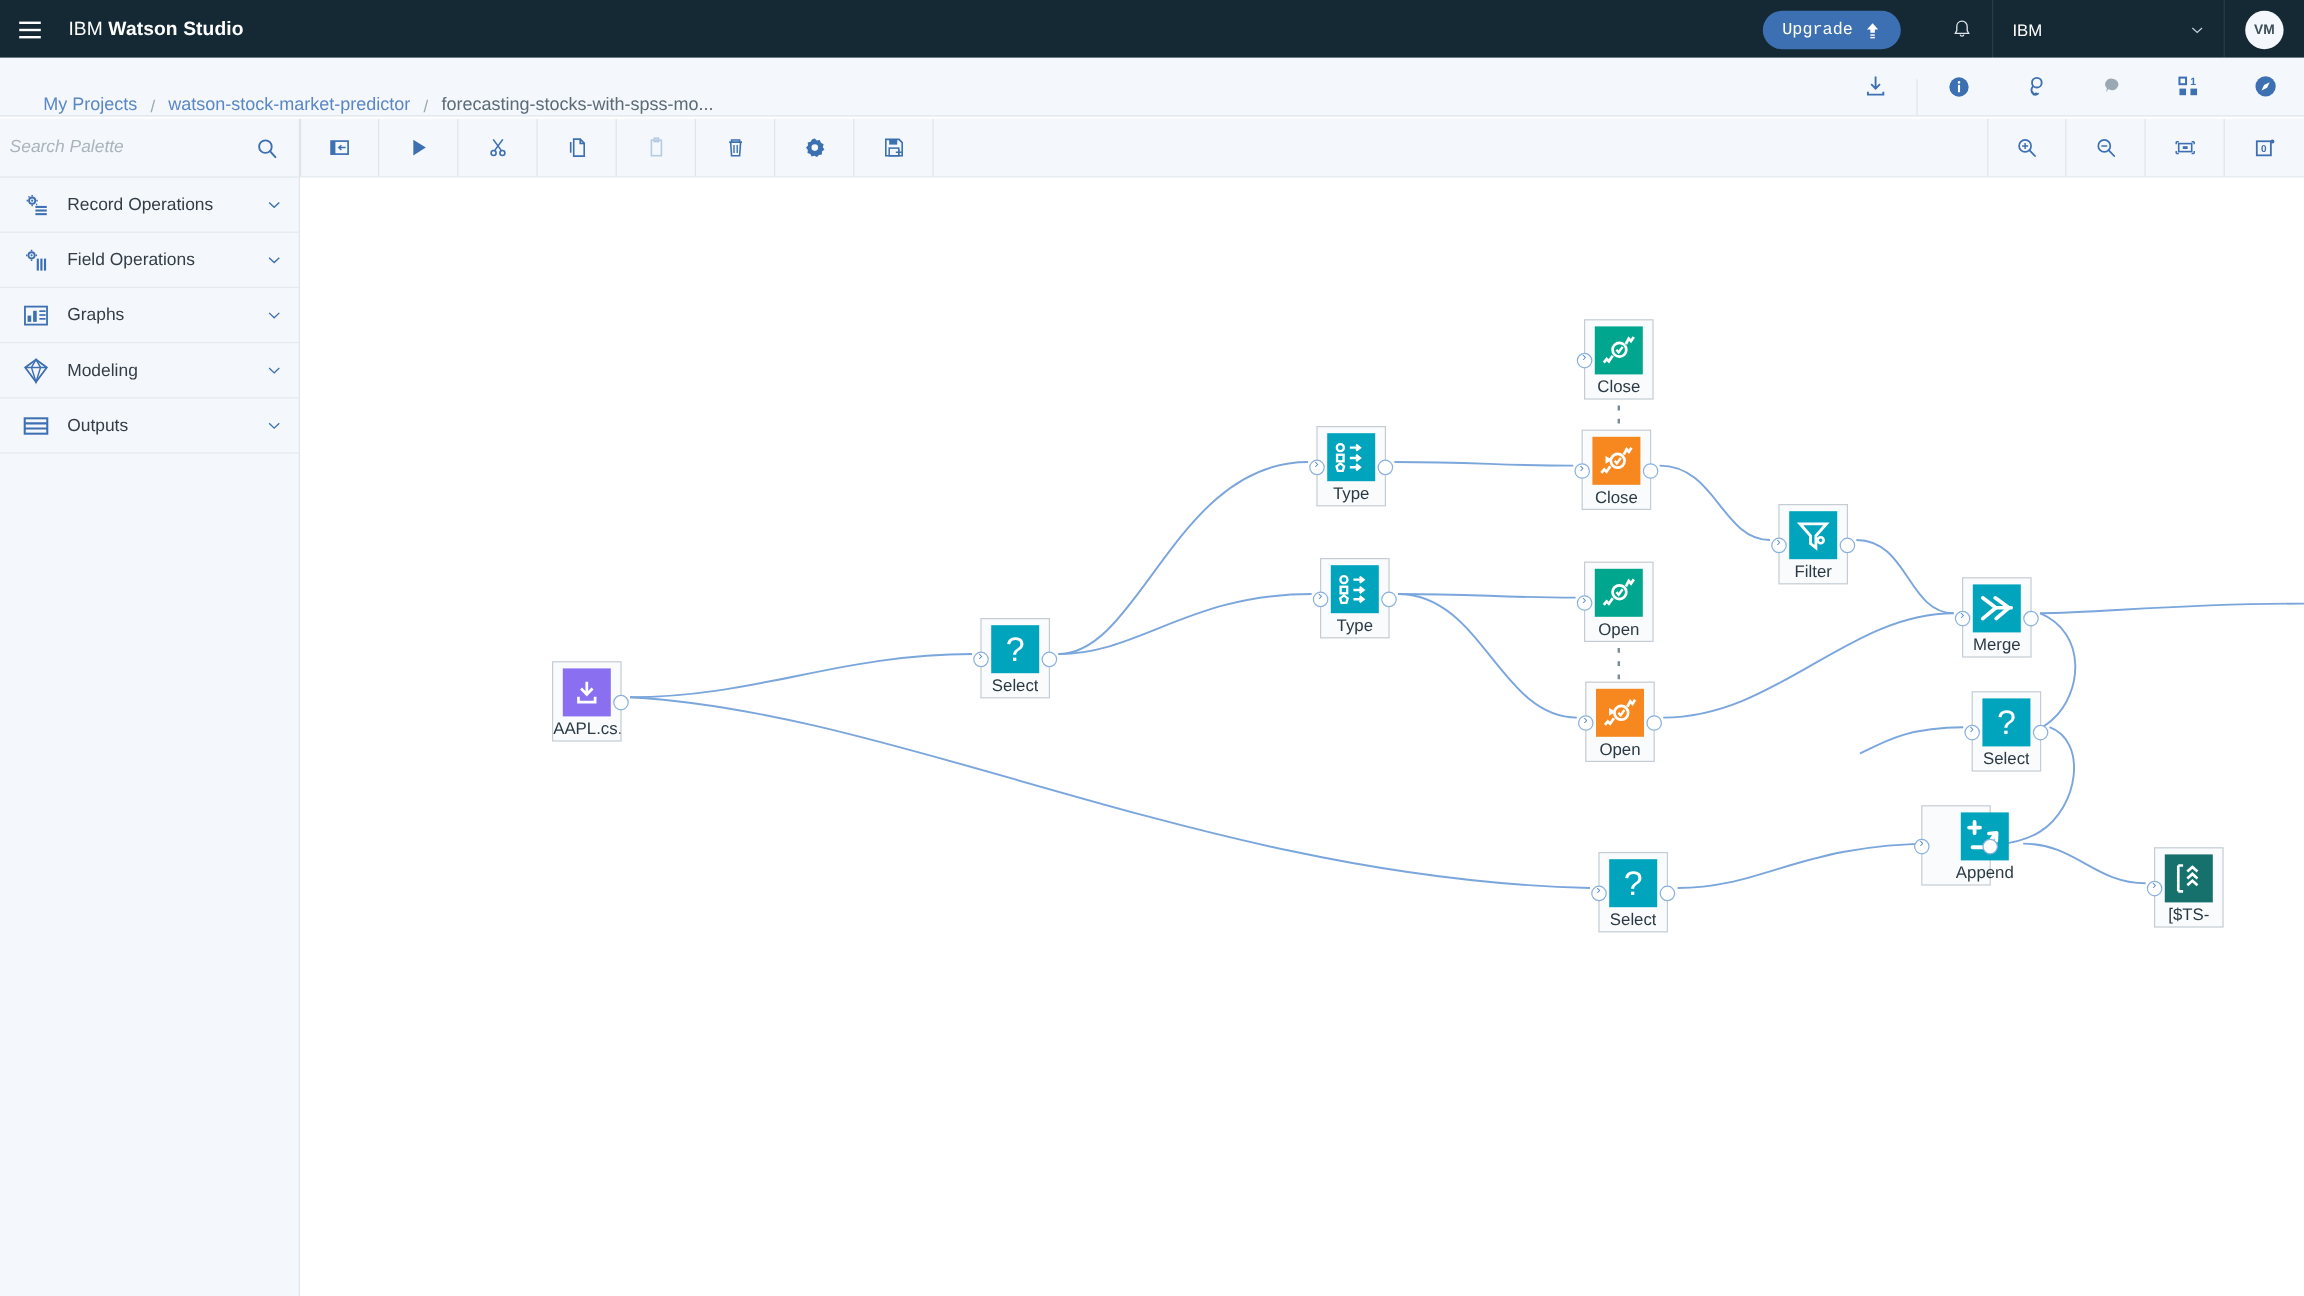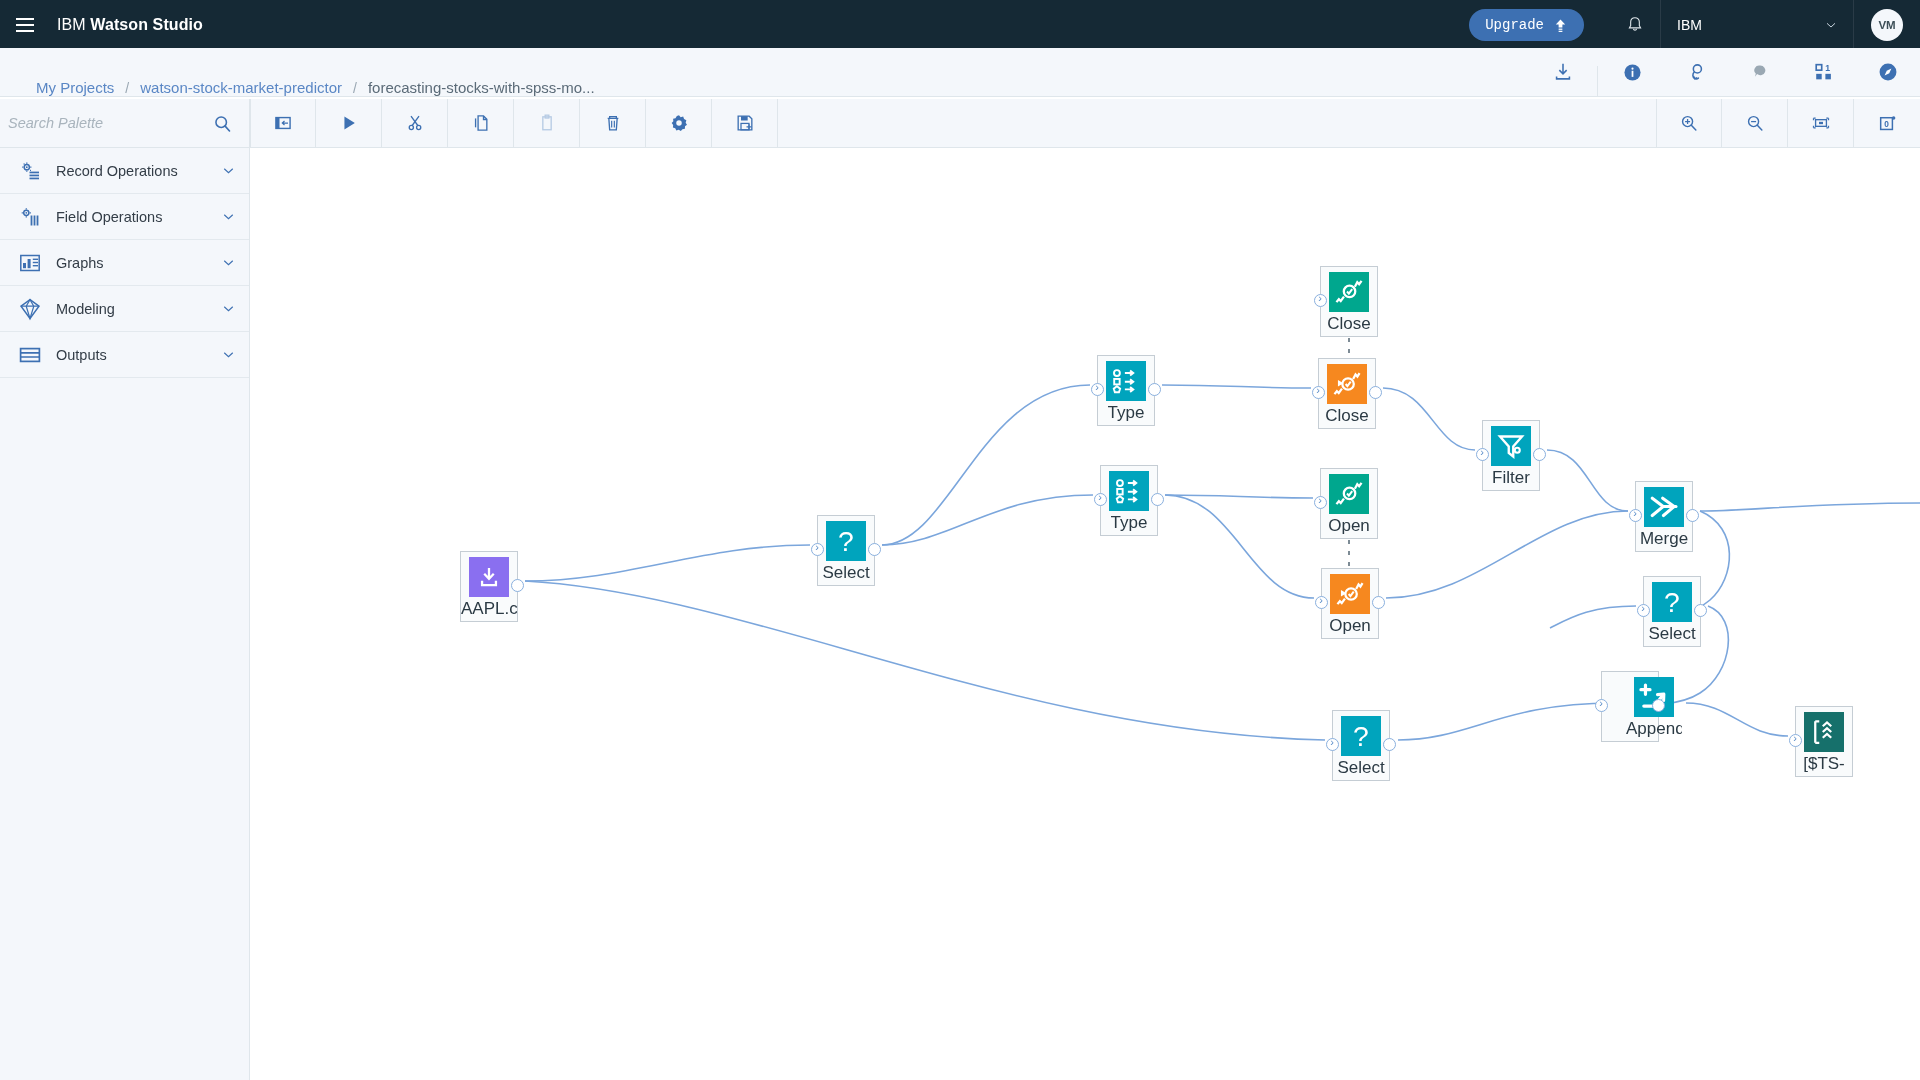--- a/index.html
+++ b/index.html
@@ -112,21 +112,21 @@
   .node {
     position: absolute; width: 58px; background: #f9fbfc;
     border: 1px solid #c5cdd4; display: flex; flex-direction: column;
     align-items: center; padding: 5px 0 2px 0; cursor: pointer;
   }
   .node-ico {
     width: 40px; height: 40px; display: flex; align-items: center;
     justify-content: center;
   }
   .node-lbl {
-    font-size: 17px; color: #2b3a44; margin-top: 2px;
+    font-size: 14px; color: #2b3a44; margin-top: 2px;
     max-width: 56px; overflow: hidden; white-space: nowrap;
     text-overflow: clip; text-align: right;
   }
   .port {
     position: absolute; width: 13px; height: 13px; border-radius: 50%;
     background: #ffffff; border: 1.4px solid #8ab0de; top: 27px;
   }
   .port.inp { left: -7px; }
   .port.out { right: -7px; }
   .port.inp::after {

